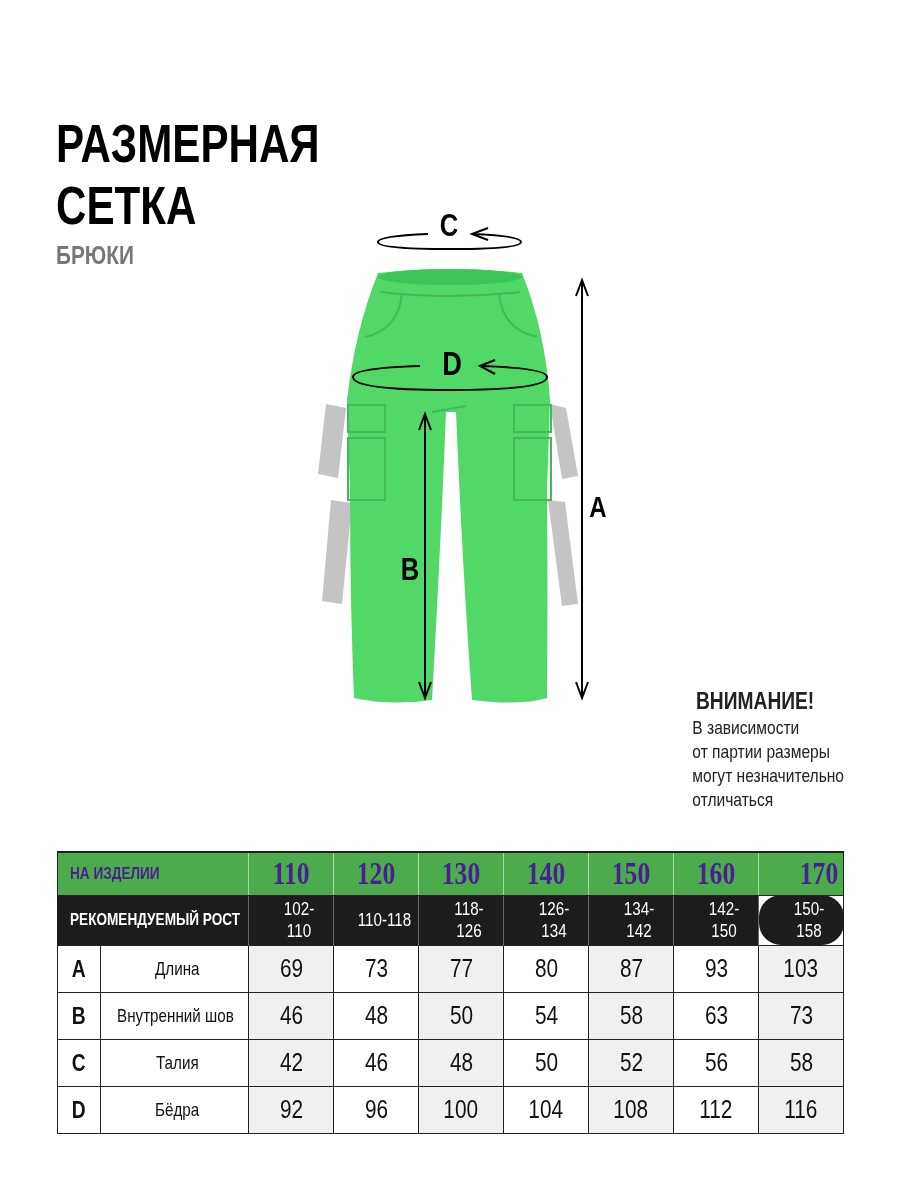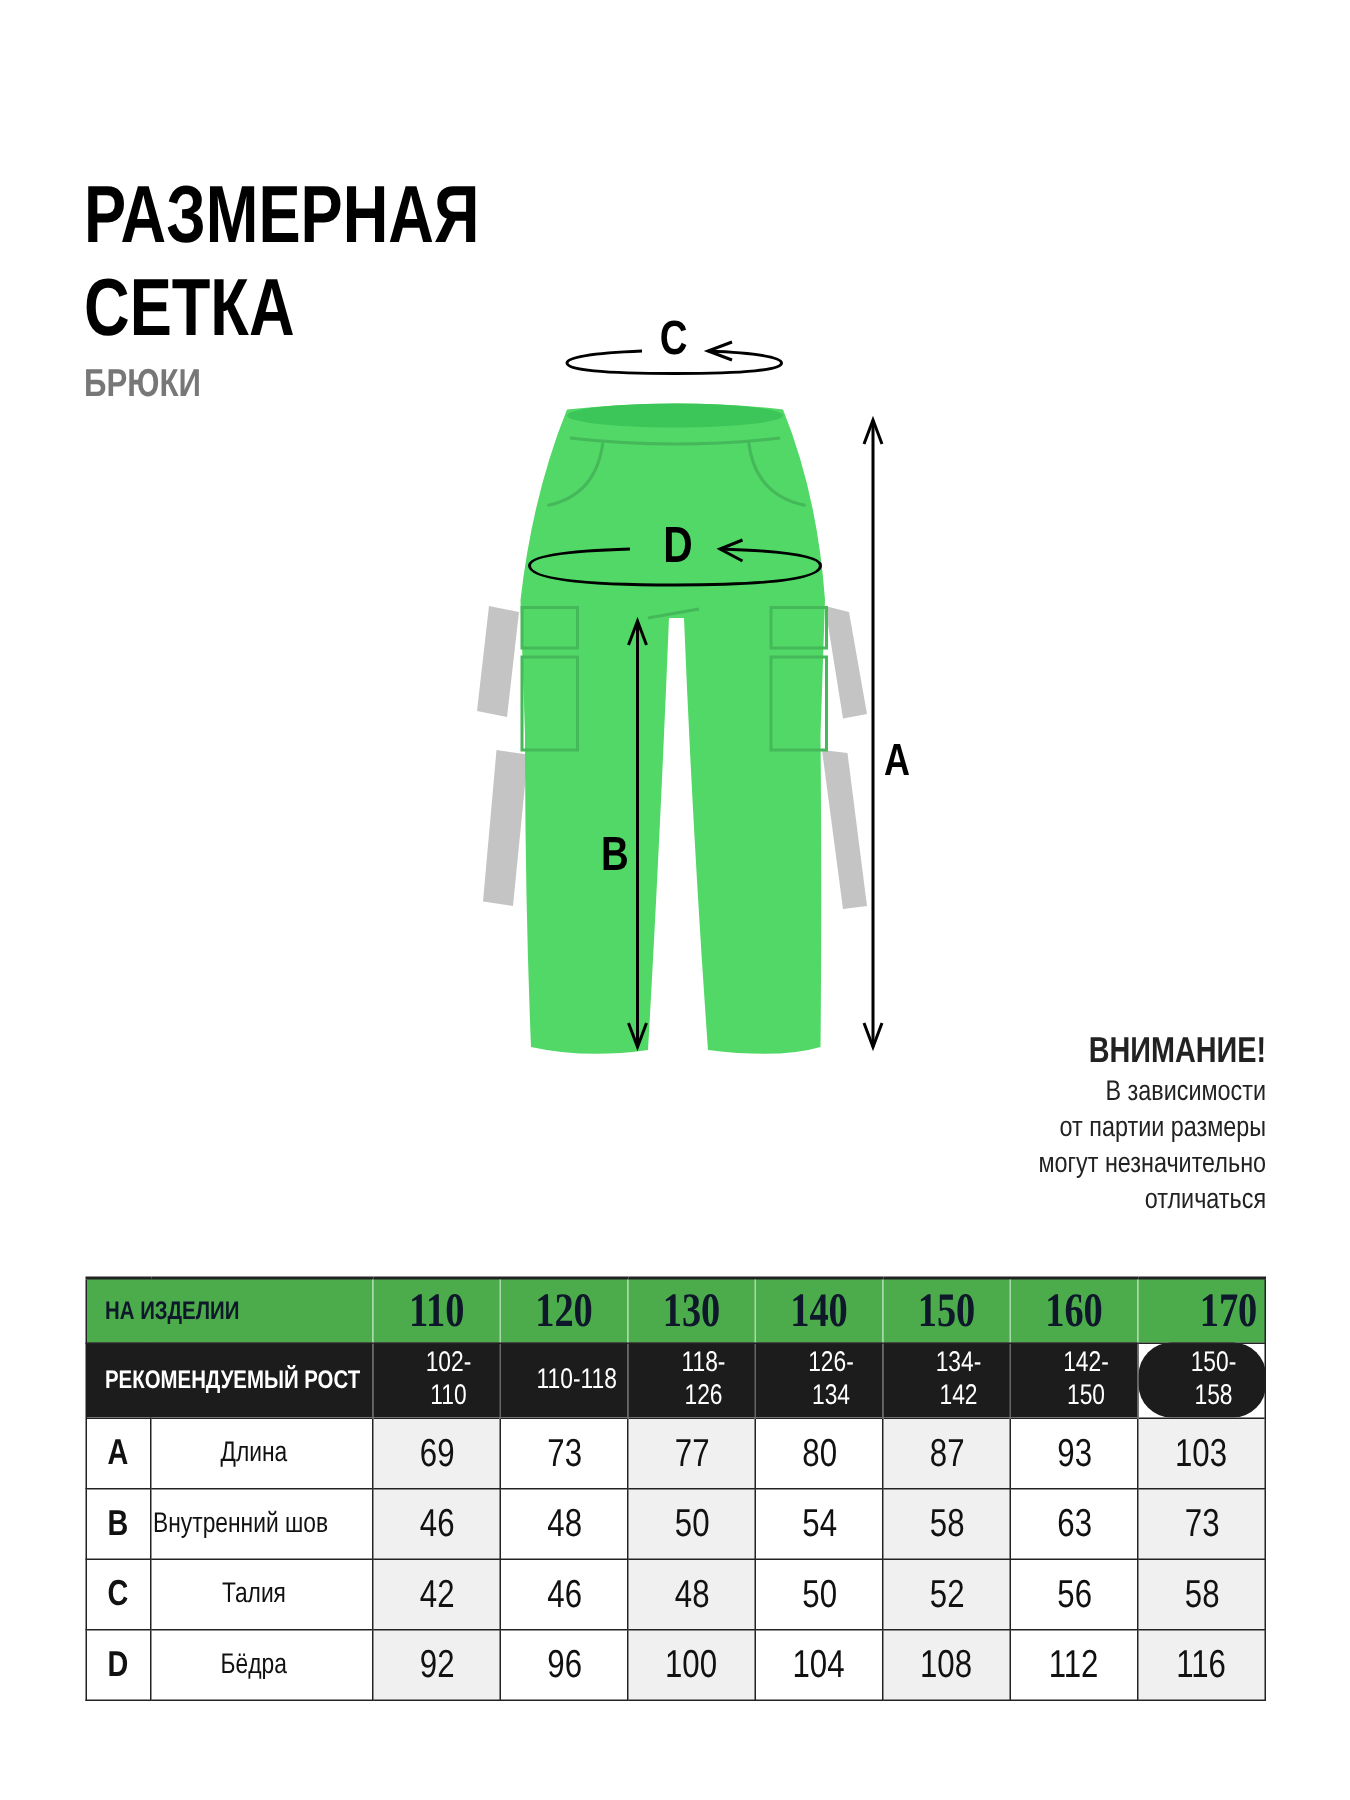--- a/index.html
+++ b/index.html
@@ -13,52 +13,52 @@
     letter-spacing: 0px; transform: scaleX(0.78); transform-origin: left top;
   }
   .subtitle {
     position: absolute; left: 56px; top: 240px;
     font-weight: bold; font-size: 26px; color: #777;
     transform: scaleX(0.8); transform-origin: left top;
   }
 
   .diagram { position: absolute; left: 0; top: 0; width: 900px; height: 720px; }
 
-  .notice { position: absolute; right: 56px; top: 686px; text-align: right; }
+  .notice { position: absolute; right: 56px; top: 686px; text-align: left; }
   .notice-title {
     font-weight: bold; font-size: 24px; color: #222; line-height: 30px;
     transform: scaleX(0.8); transform-origin: right top;
   }
   .notice-line {
     font-size: 19px; line-height: 24px; color: #222;
     transform: scaleX(0.82); transform-origin: right top;
   }
 
   table.size-table {
     position: absolute; left: 57px; top: 851px; width: 786px;
     border-collapse: collapse; table-layout: fixed;
   }
   .size-table td { border: 1.5px solid #222; text-align: center; vertical-align: middle; }
-  .row-head td { background: #4cac4c; color: #0f172a; height: 43px; border-color: #222; border-left: 1.5px solid #a9d8a9; border-right: 1.5px solid #a9d8a9; border-top: 2px solid #222; }
+  .row-head td { background: #4cac4c; color: #4c1d95; height: 43px; border-color: #222; border-left: 1.5px solid #a9d8a9; border-right: 1.5px solid #a9d8a9; border-top: 2px solid #222; }
   .row-head td.first { border-left: 1.5px solid #222; }
   .row-head td.last { border-right: 1.5px solid #222; text-align: right; }
   .row-rec td { background: #1c1c1c; color: #fff; height: 50px; border-left: 1.5px solid #666; border-right: 1.5px solid #666; border-top: none; border-bottom: none; }
   .row-rec td.first { border-left: 1.5px solid #1c1c1c; }
   .row-rec td.last { border-right: 1.5px solid #1c1c1c; border-radius: 22px; }
   .head-label {
     text-align: left !important; padding-left: 12px; font-weight: bold; font-size: 17px;
     white-space: nowrap;
   }
   .head-size { font-weight: bold; font-size: 32px; font-family: Liberation Serif, serif; }
   .rec-val { font-size: 19px; padding-left: 16px; }
 
   .row-data td { height: 47px; font-size: 26px; color: #111; background: #fff; }
   .row-data td.shade { background: #f0f0f0; }
   .letter-cell { font-weight: bold; font-size: 24px !important; }
-  .label-cell { text-align: center; padding-left: 0; font-size: 19px !important; white-space: nowrap; }
+  .label-cell { text-align: center; padding-left: 16px; font-size: 19px !important; white-space: nowrap; }
   .sq { display: inline-block; transform: scaleX(0.8); }
 </style>
 </head>
 <body>
 
 <div class="title">
   <div>РАЗМЕРНАЯ</div>
   <div>СЕТКА</div>
 </div>
 <div class="subtitle">БРЮКИ</div>

